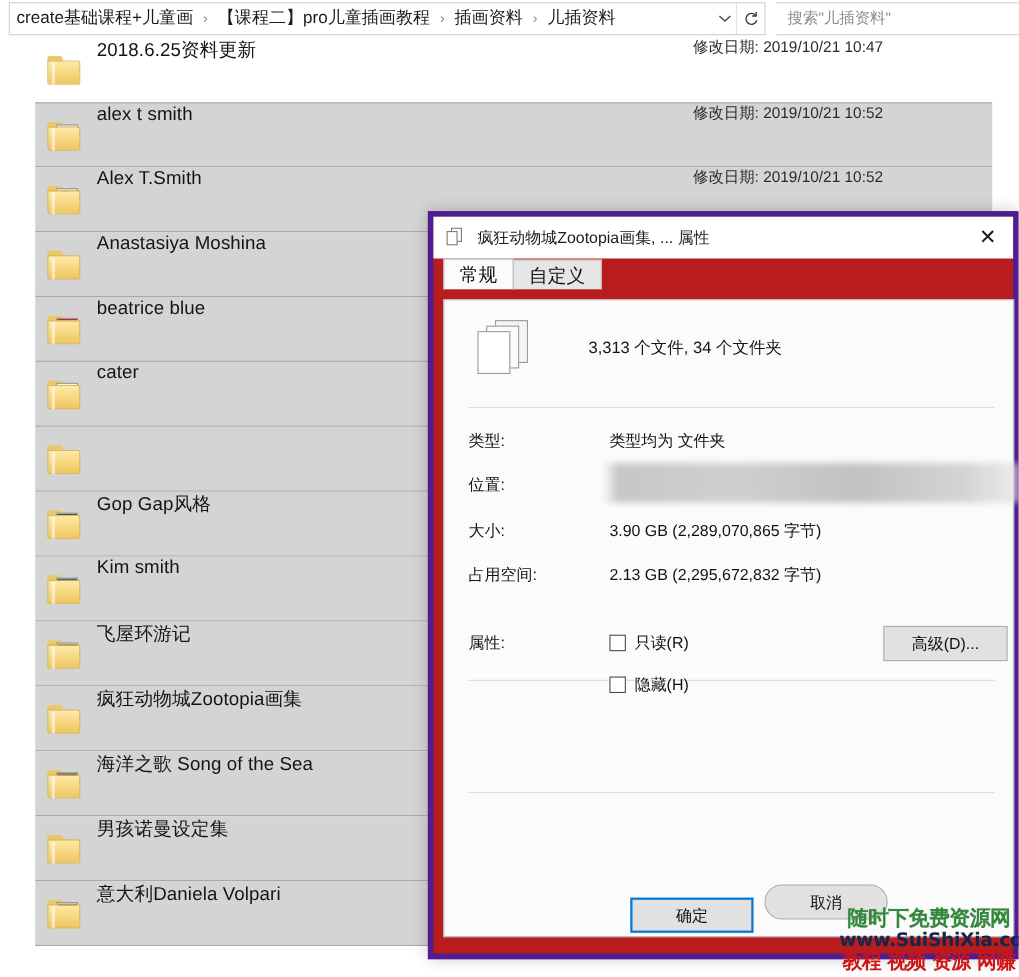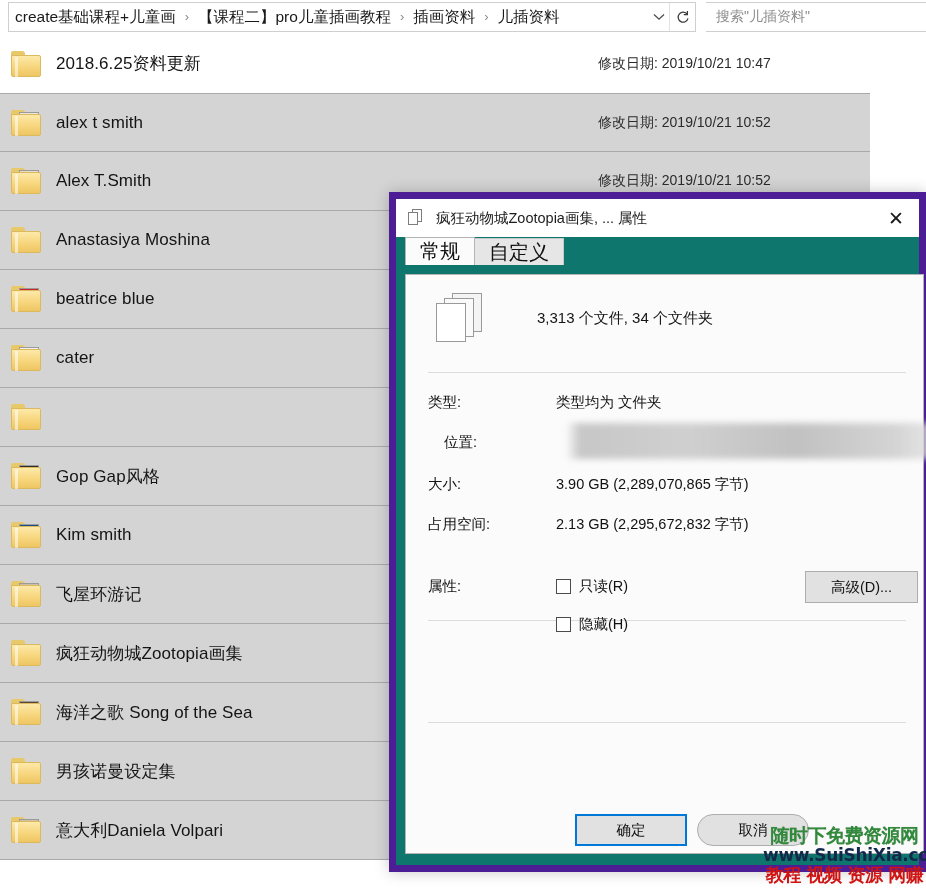--- a/index.html
+++ b/index.html
@@ -84,22 +84,23 @@
     left: 0; top: 34px;
     width: 926px;
     height: 854px;
     overflow: hidden;
   }
   .row {
     position: relative;
     height: 59px;
     width: 870px;
     display: flex;
-    align-items: center;
-    background: #ffffff;
+    align-items: flex-start;
+    background: #ffffff;
+    margin-left: 32px;
   }
   .row.sel {
     background: #d4d4d4;
     border-top: 1px solid #a9a9a9;
     border-bottom: 1px solid #a9a9a9;
   }
   .row.sel + .row.sel { border-top: none; }
   .row .icon-wrap {
     width: 56px;
     min-width: 56px;
@@ -161,22 +162,22 @@
   .folder .thumb i {
     position: absolute;
     display: block;
   }
 
   
   .dialog {
     position: absolute;
     left: 389px; top: 192px;
     width: 537px; height: 680px;
-    background: #0f766e;
-    border: 7px solid #4c1d95;
+    background: #b91c1c;
+    border: 5px solid #4c1d95;
     box-shadow: 0 0 14px rgba(0,0,0,0.22);
   }
   .dlg-title {
     position: relative;
     height: 38px;
     background: #ffffff;
     display: flex;
     align-items: center;
     padding-left: 12px;
   }
@@ -211,21 +212,21 @@
   .dlg-tabstrip {
     position: relative;
     height: 28px;
     margin-left: 9px;
     display: flex;
     align-items: flex-end;
   }
   .dlg-tab {
     height: 27px;
     padding: 0 14px;
-    font-size: 20px;
+    font-size: 17px;
     color: #101010;
     display: flex;
     align-items: center;
     border: 1px solid #c8c8c8;
     border-bottom: none;
     background: #e6e6e6;
     margin-right: -1px;
   }
   .dlg-tab.active {
     background: #fbfbfb;
@@ -293,21 +294,21 @@
     white-space: nowrap;
   }
   .frow .val {
     position: absolute;
     left: 128px; top: 0;
     font-size: 14.5px;
     color: #111111;
     white-space: nowrap;
   }
   .frow.r-type { top: 118px; }
-  .frow.r-loc  { top: 158px; margin-left: 16px; }
+  .frow.r-loc  { top: 158px; }
   .frow.r-size { top: 200px; }
   .frow.r-used { top: 240px; }
   .frow.r-attr { top: 302px; }
 
   .redacted {
     position: absolute;
     left: 122px; top: -10px;
     width: 380px; height: 36px;
     background:
       linear-gradient(90deg,
@@ -363,21 +364,21 @@
   }
   .btn-ok {
     position: absolute;
     left: 179px; top: 12px;
     width: 112px; height: 32px;
     border: 2px solid #0078d7;
     background: #e1e1e1;
   }
   .btn-cancel {
     position: absolute;
-    left: 301px; top: 12px;
+    left: 301px; top: 0;
     width: 112px; height: 32px; border-radius: 16px;
   }
 
   
   .watermark {
     position: absolute;
     left: 763px; top: 826px;
     width: 163px;
     text-align: center;
     z-index: 40;

